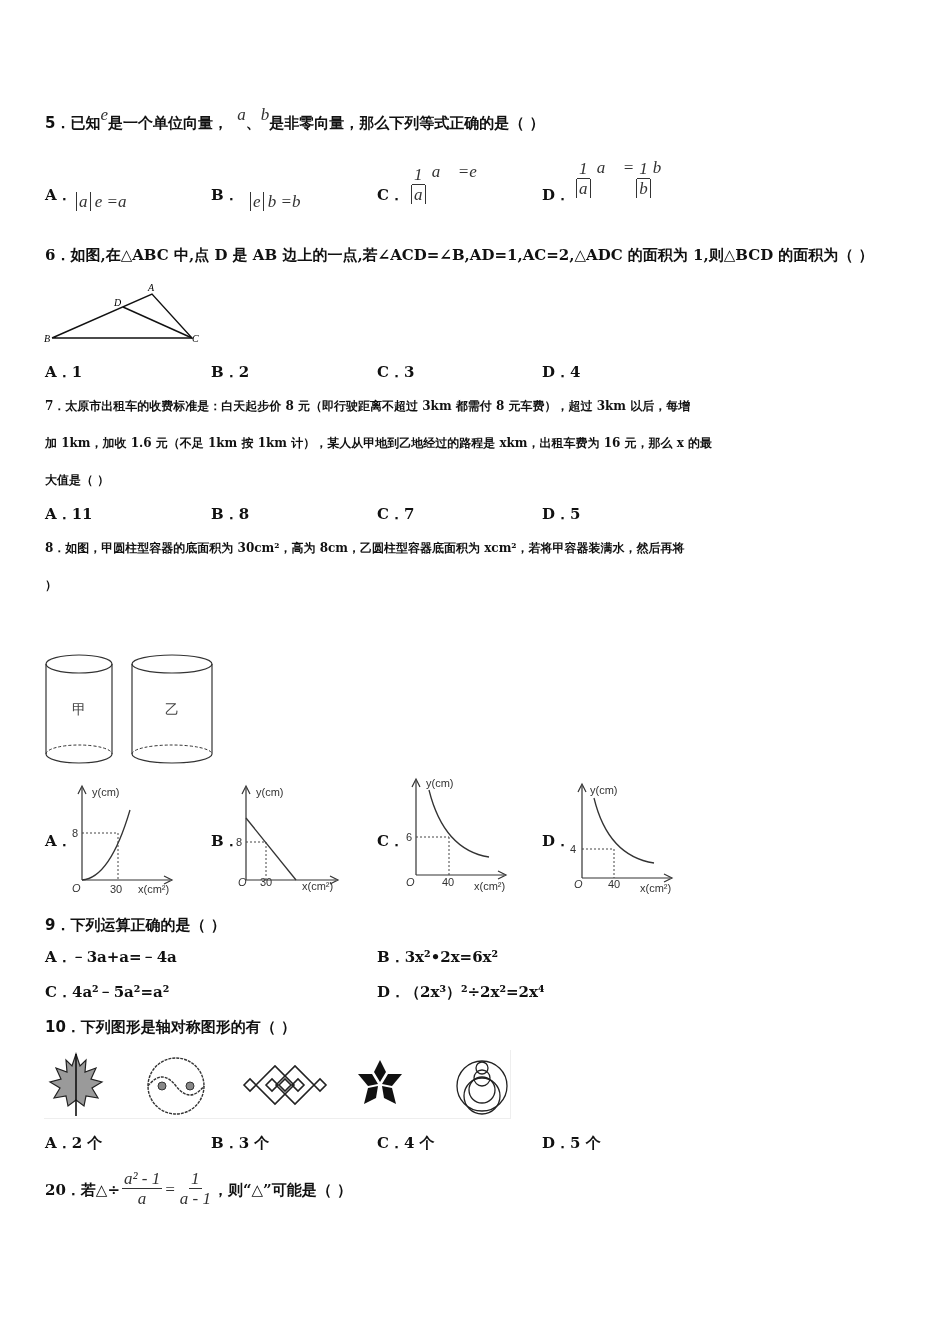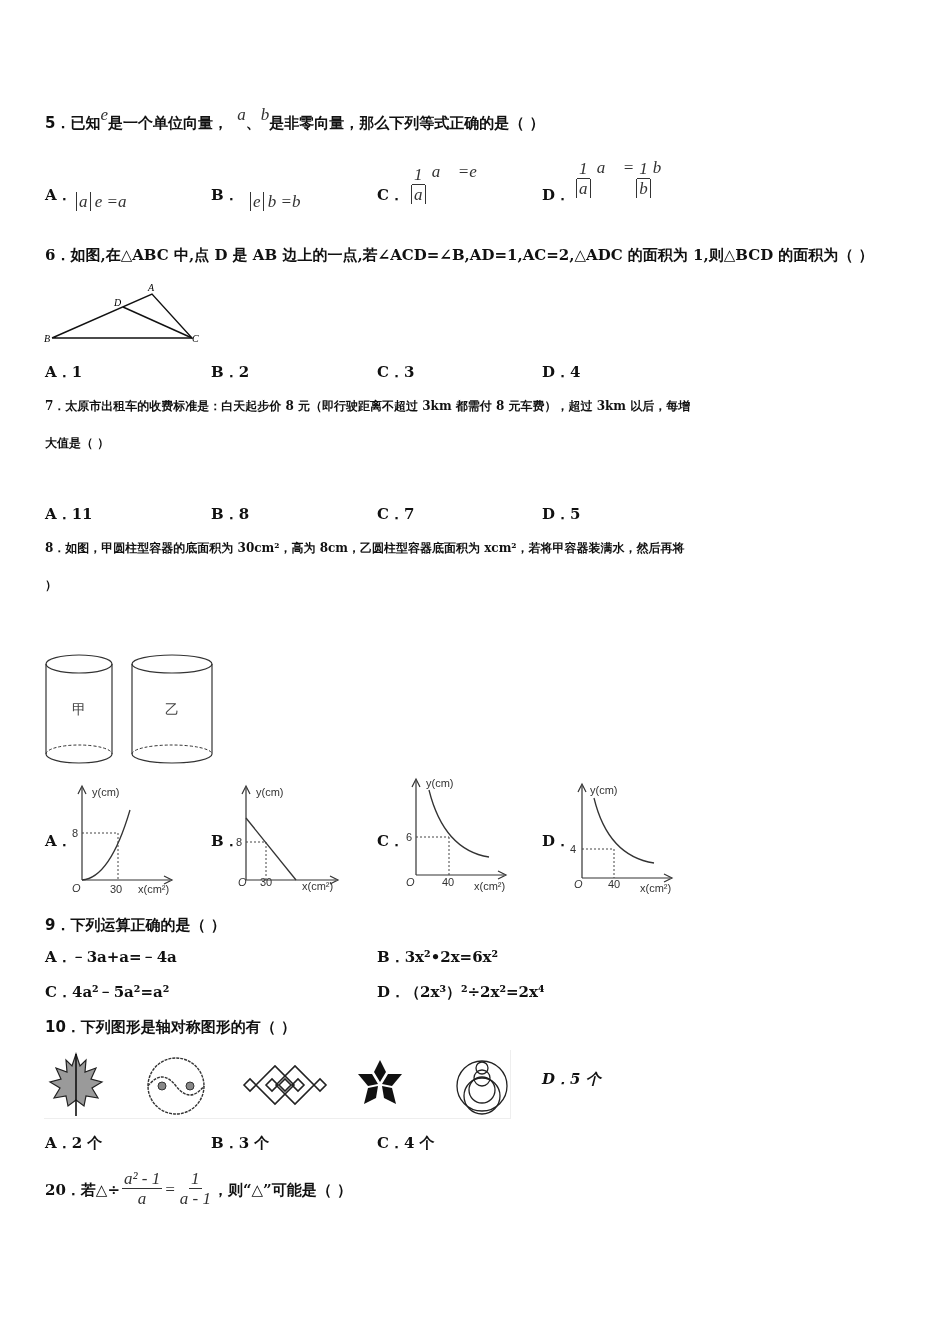--- a/index.html
+++ b/index.html
@@ -77,20 +77,21 @@
   <text x="148" y="60" font-size="10" font-style="italic" font-family="Liberation Serif, serif">C</text>
 </svg>
 
 <div class="abs opt" style="left:45px;top:363px;text-align:center;"><span>A．</span><span>1</span></div>
 <div class="abs opt" style="left:211px;top:363px;"><span>B．</span><span>2</span></div>
 <div class="abs opt" style="left:377px;top:363px;"><span>C．</span><span>3</span></div>
 <div class="abs opt" style="left:542px;top:363px;"><span>D．</span><span>4</span></div>
 
 <div class="abs para" style="left:45px;top:388px;width:870px;">
   <div>7．太原市出租车的收费标准是：白天起步价 8 元（即行驶距离不超过 3km 都需付 8 元车费），超过 3km 以后，每增</div>
+  <div>加 1km，加收 1.6 元（不足 1km 按 1km 计），某人从甲地到乙地经过的路程是 xkm，出租车费为 16 元，那么 x 的最</div>
   <div>大值是（      ）</div>
 </div>
 
 <div class="abs opt" style="left:45px;top:505px;"><span>A．</span><span>11</span></div>
 <div class="abs opt" style="left:211px;top:505px;"><span>B．</span><span>8</span></div>
 <div class="abs opt" style="left:377px;top:505px;"><span>C．</span><span>7</span></div>
 <div class="abs opt" style="left:542px;top:505px;"><span>D．</span><span>5</span></div>
 
 <div class="abs para" style="left:45px;top:530px;width:870px;">
   <div>8．如图，甲圆柱型容器的底面积为 30cm²，高为 8cm，乙圆柱型容器底面积为 xcm²，若将甲容器装满水，然后再将</div>
@@ -227,21 +228,21 @@
       <circle cx="28" cy="22" r="8"></circle>
       <circle cx="28" cy="34" r="13"></circle>
       <circle cx="28" cy="40" r="18"></circle>
     </g>
   </svg>
 </div>
 
 <div class="abs opt" style="left:45px;top:1134px;"><span>A．</span><span>2 个</span></div>
 <div class="abs opt" style="left:211px;top:1134px;"><span>B．</span><span>3 个</span></div>
 <div class="abs opt" style="left:377px;top:1134px;"><span>C．</span><span>4 个</span></div>
-<div class="abs opt" style="left:542px;top:1070px;font-style:italic;"><span>D．</span><span>5 个</span></div>
+<div class="abs opt" style="left:542px;top:1134px;"><span>D．</span><span>5 个</span></div>
 
 <div class="abs" style="left:45px;top:1170px;display:flex;align-items:center;">
   <span class="q">20．若△÷</span>
   <span class="frac math" style="margin-left:2px;">
     <span class="num">a² - 1</span>
     <span class="den">a</span>
   </span>
   <span class="math" style="margin:0 2px;">=</span>
   <span class="frac math">
     <span class="num">1</span>

